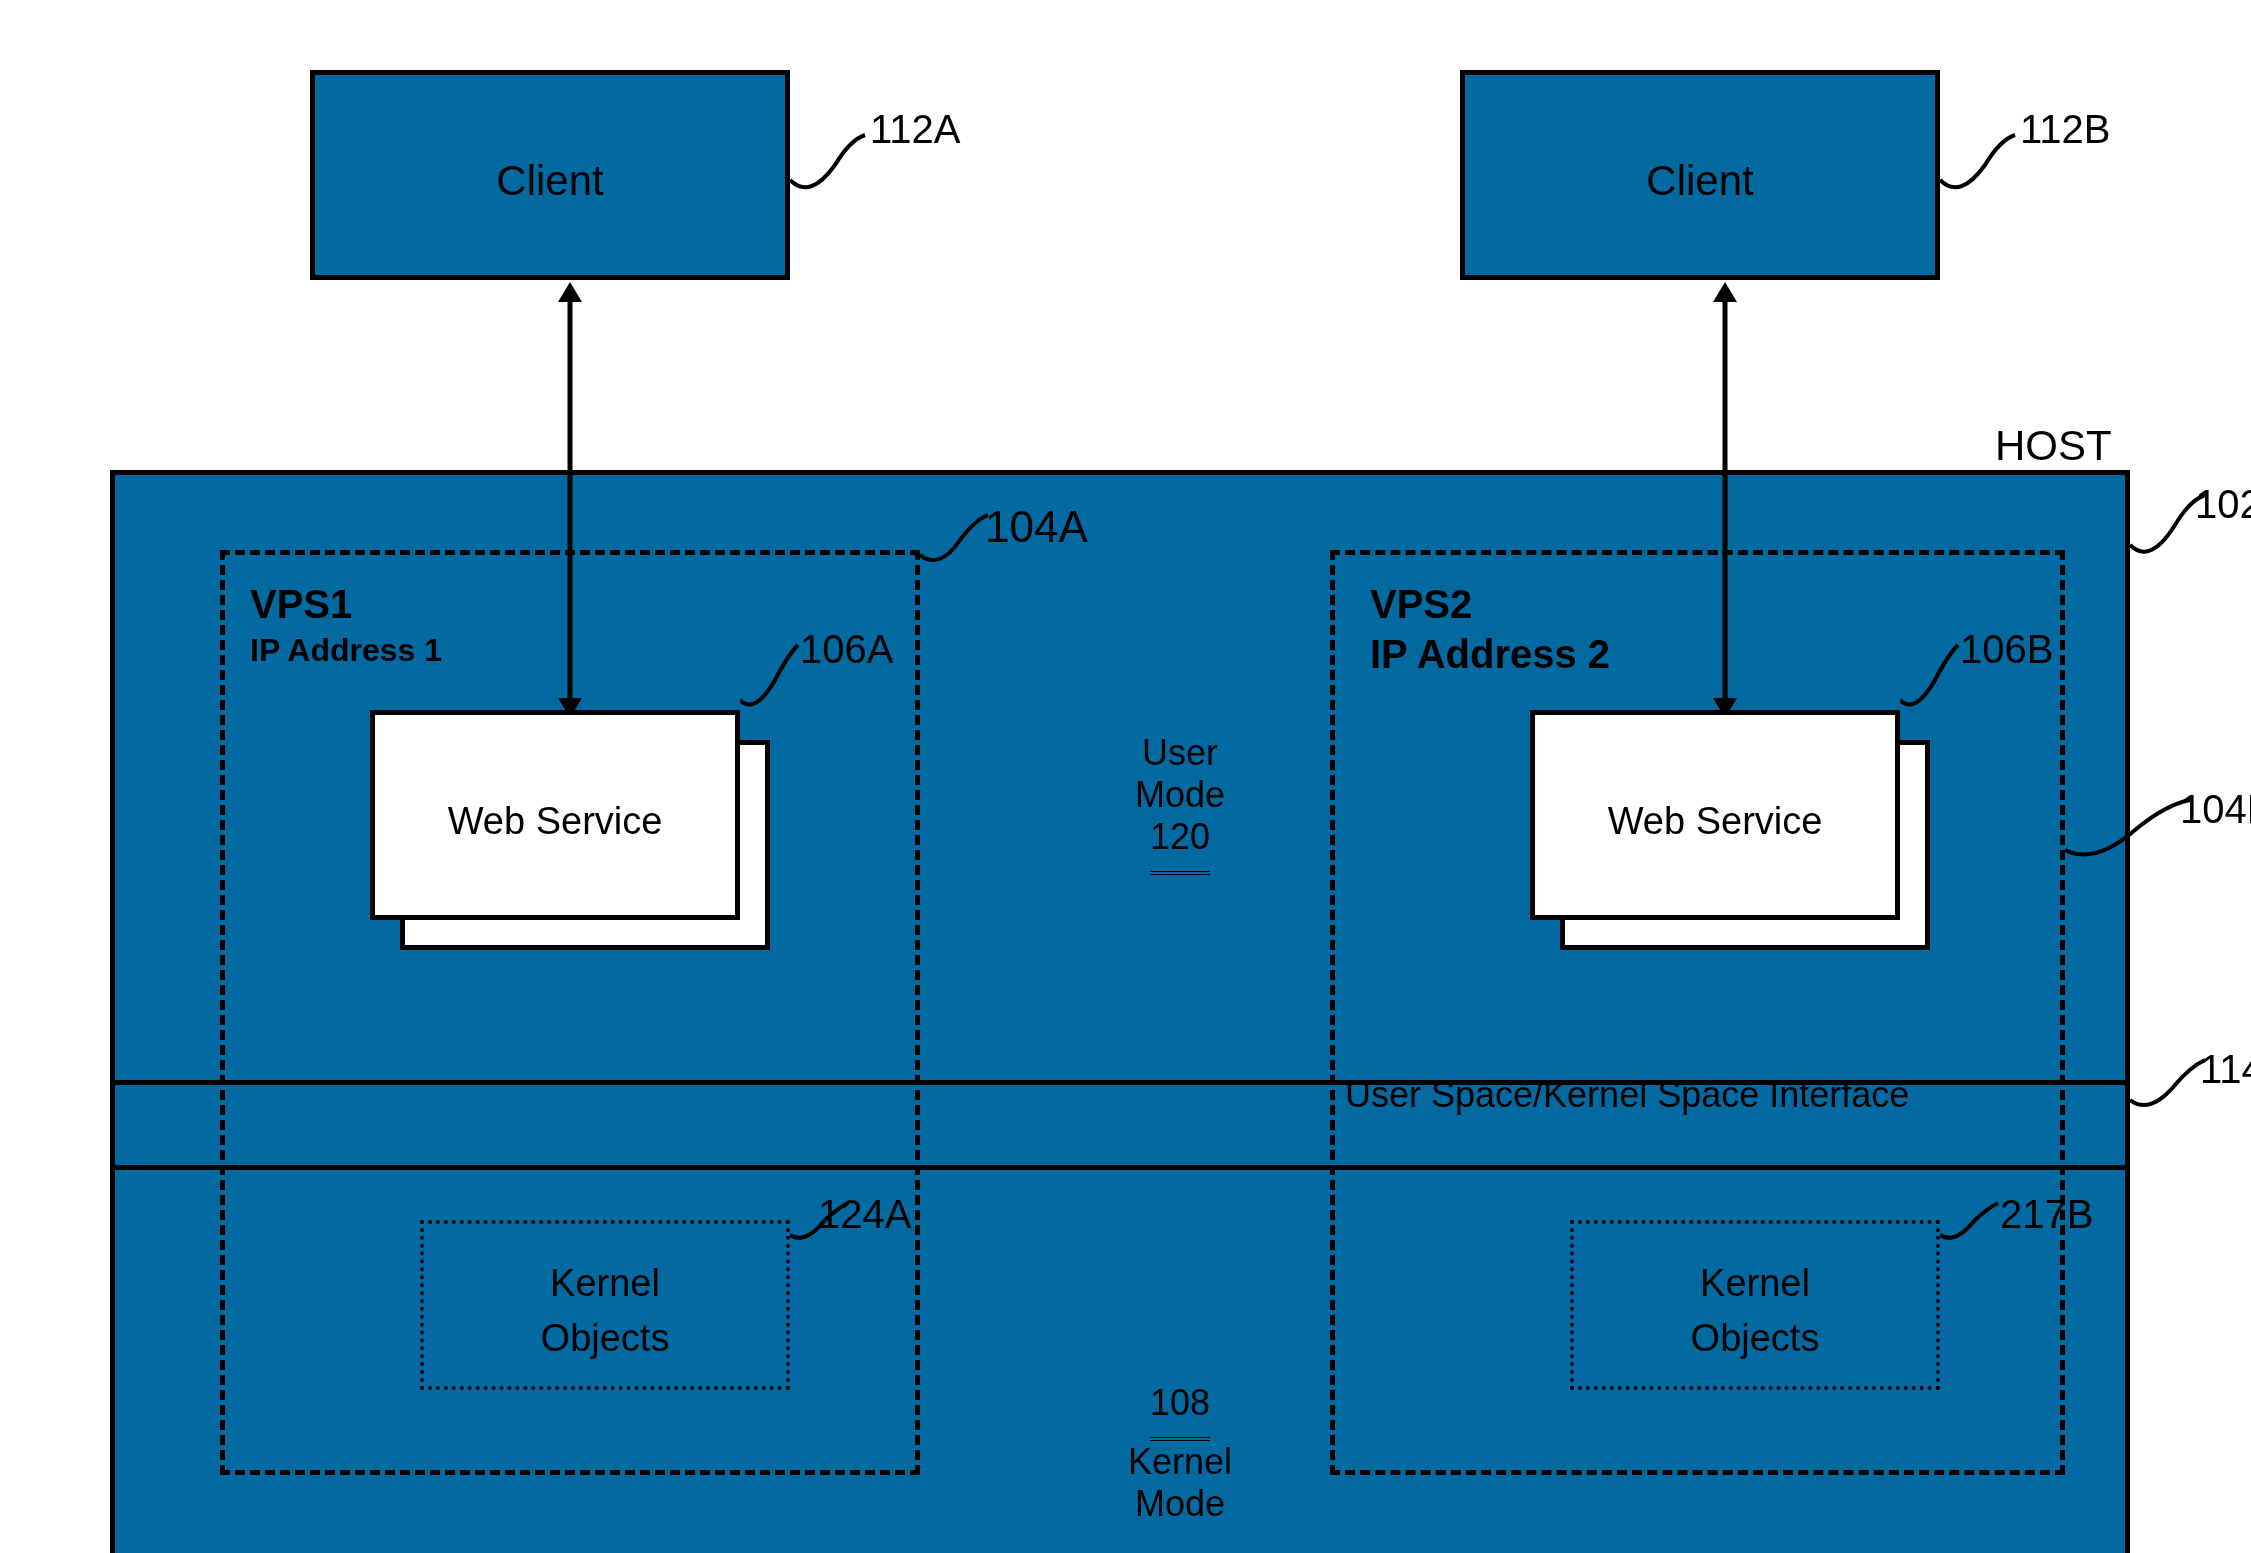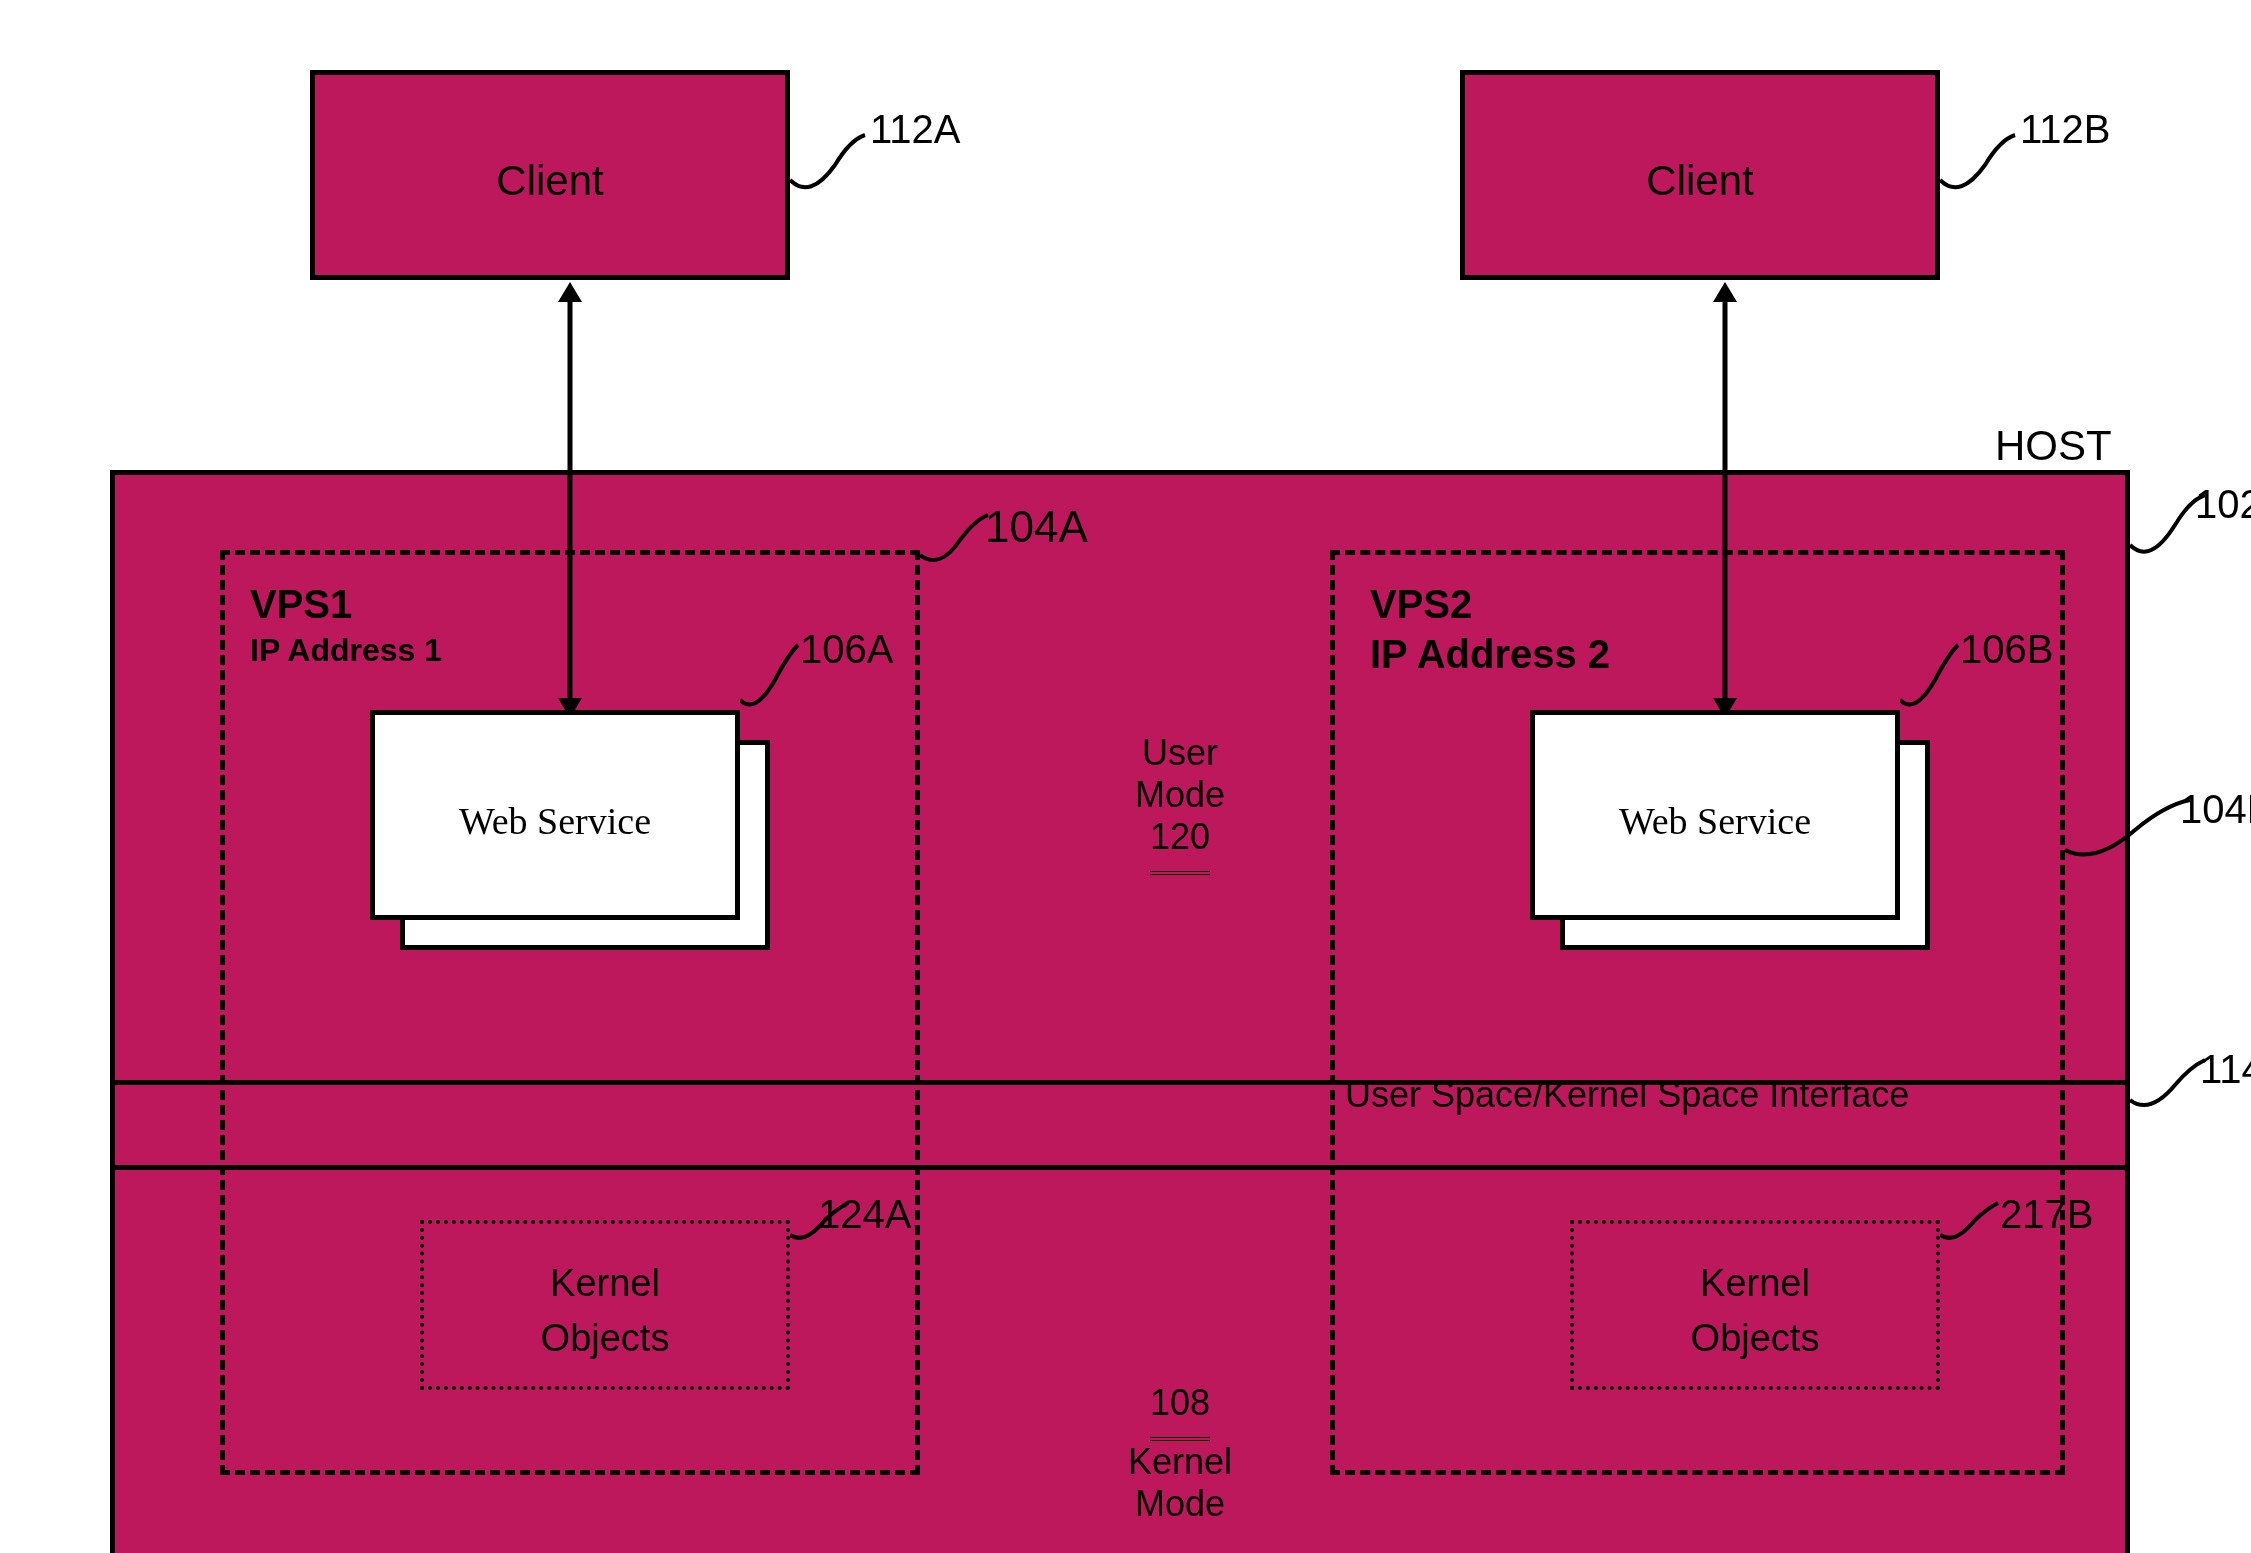--- a/index.html
+++ b/index.html
@@ -10,21 +10,21 @@
   }
   .canvas {
     position: relative;
     width: 2251px;
     height: 1553px;
     transform-origin: top left;
   }
   .box-solid {
     position: absolute;
     border: 5px solid #000;
-    background: #be185d;
+    background: #0369a1;
   }
   .box-dashed {
     position: absolute;
     border: 5px dashed #000;
   }
   .box-dotted {
     position: absolute;
     border: 4px dotted #000;
   }
   .label {
@@ -57,21 +57,20 @@
     border: 5px solid #000;
     background: #fff;
   }
   .stacked-front {
     position: absolute;
     border: 5px solid #000;
     background: #fff;
     display: flex;
     align-items: center;
     justify-content: center;
-    font-family: Liberation Serif, serif;
   }
   .host-line {
     position: absolute;
     border-top: 5px solid #000;
   }
 </style>
 </head>
 <body>
 
 <div class="canvas">

